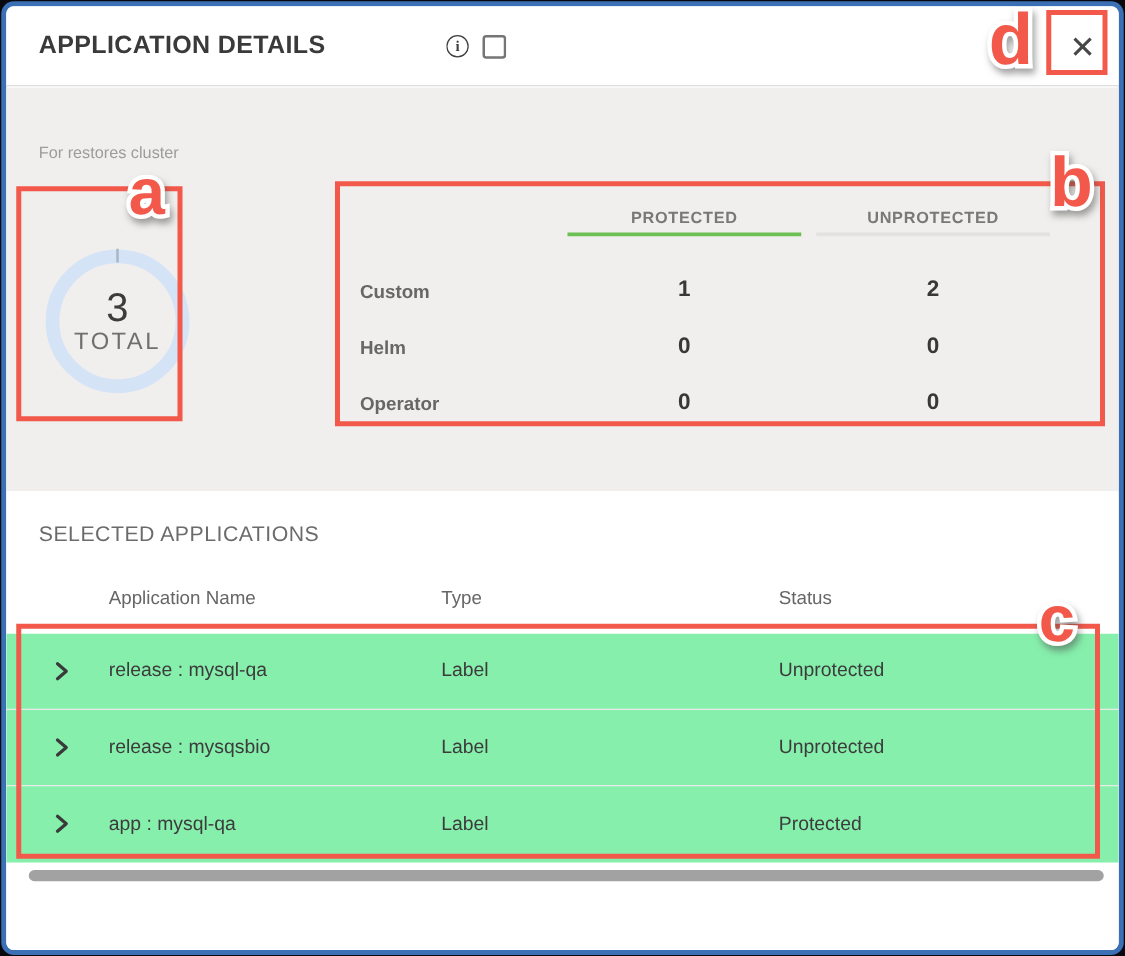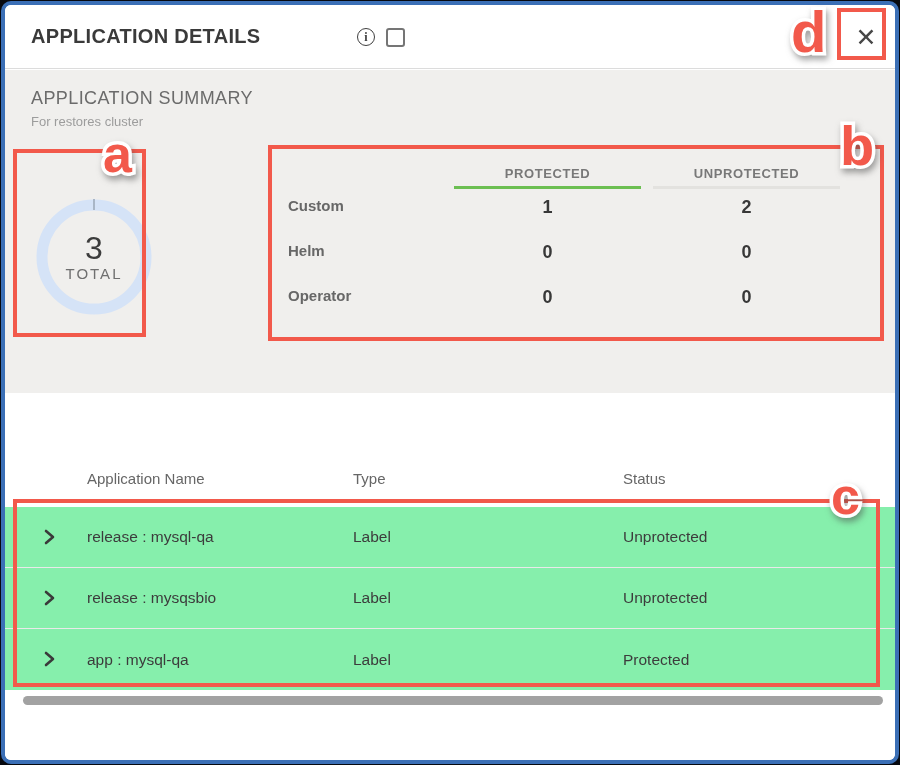--- a/index.html
+++ b/index.html
@@ -65,24 +65,24 @@
   .section-subheading {
     position: absolute; left: 26px; top: 44px;
     font-size: 13px; color: #9c9c9c;
   }
   .donut-wrap { position: absolute; left: 25px; top: 123px; width: 128px; height: 128px; }
   .donut-label {
     position: absolute; inset: 0;
     display: flex; flex-direction: column; align-items: center; justify-content: center;
   }
   .donut-total { font-size: 32px; color: #3c3c3c; line-height: 32px; }
-  .donut-total-label { font-size: 15px; color: #6f6f6f; letter-spacing: 2px; margin-top: 1px; }
+  .donut-total-label { font-size: 19px; color: #6f6f6f; letter-spacing: 2px; margin-top: 1px; }
 
   .summary-table { position: absolute; left: 283px; top: 92px; }
-  .sum-row { display: flex; align-items: flex-start; height: 45px; }
+  .sum-row { display: flex; align-items: flex-end; height: 45px; }
   .sum-header-row { display: flex; align-items: center; height: 27px; }
   .sum-body { padding-top: 8px; }
   .sum-label-cell { width: 166px; font-size: 15px; font-weight: 700; color: #676767; }
   .sum-col { width: 187px; text-align: center; }
   .sum-gap { width: 12px; }
   .sum-col-header {
     width: 187px; text-align: center; height: 27px; line-height: 24px;
     font-size: 13px; font-weight: 700; color: #787878; letter-spacing: 0.6px;
   }
   .underline-green { border-bottom: 3px solid #6cbf52; }
@@ -135,21 +135,20 @@
   <header class="dlg-header">
     <div class="dlg-title">APPLICATION DETAILS</div>
     <div class="hdr-controls">
       <span class="info-icon">i</span>
       <span class="checkbox"></span>
     </div>
     <button class="close-btn"><span>✕</span></button>
   </header>
 
   <section class="summary-section">
-    <div class="section-heading">APPLICATION SUMMARY</div>
     <div class="section-subheading">For restores cluster</div>
 
     <div class="donut-wrap">
       <svg width="128" height="128" viewBox="0 0 128 128">
         <circle cx="64" cy="64" r="52" fill="none" stroke="#d5e3f7" stroke-width="11"></circle>
         <line x1="64" y1="6" x2="64" y2="17" stroke="#a9b6c6" stroke-width="2"></line>
       </svg>
       <div class="donut-label">
         <div class="donut-total">3</div>
         <div class="donut-total-label">TOTAL</div>
@@ -180,20 +179,21 @@
           <div class="sum-label-cell">Operator</div>
           <div class="sum-col sum-value">0</div>
           <div class="sum-gap"></div>
           <div class="sum-col sum-value">0</div>
         </div>
       </div>
     </div>
   </section>
 
   <section class="apps-section">
+    <div class="apps-heading">SELECTED APPLICATIONS</div>
 
     <div class="apps-colheads">
       <span class="col-head col-name">Application Name</span>
       <span class="col-head col-type">Type</span>
       <span class="col-head col-status">Status</span>
     </div>
 
     <div class="apps-rows">
       <div class="app-row sep">
         <span class="chevron-icon">

